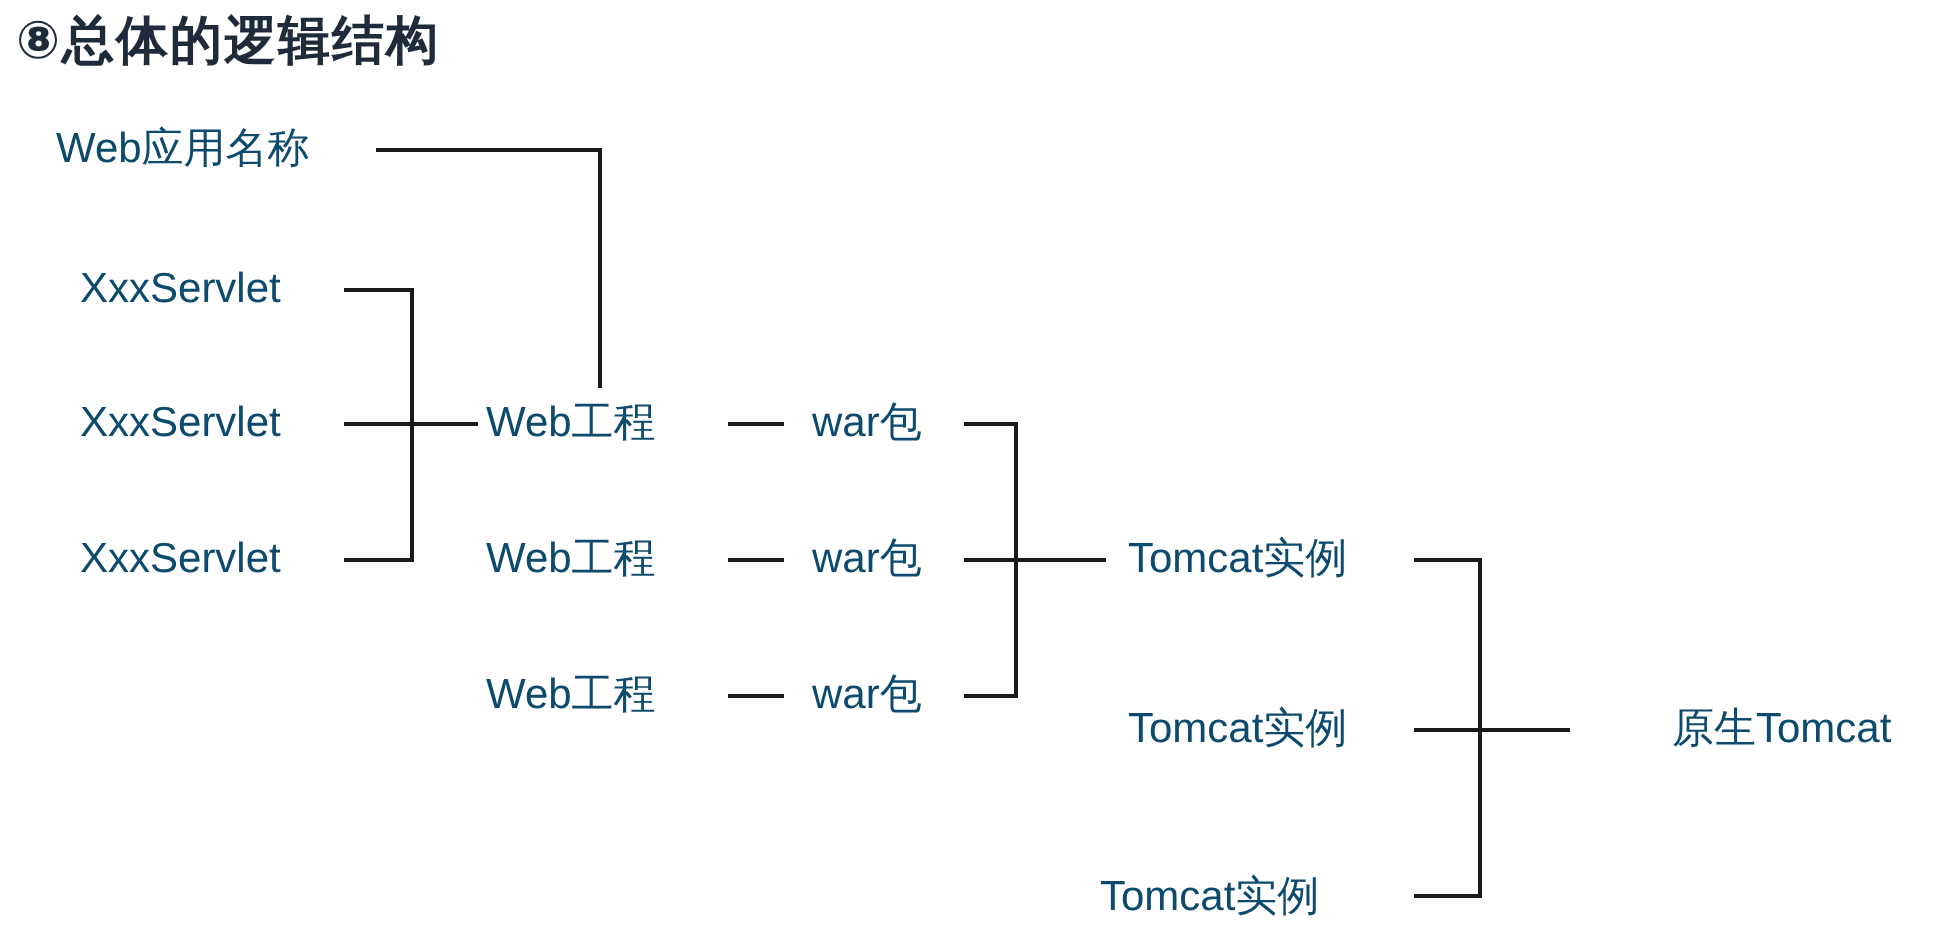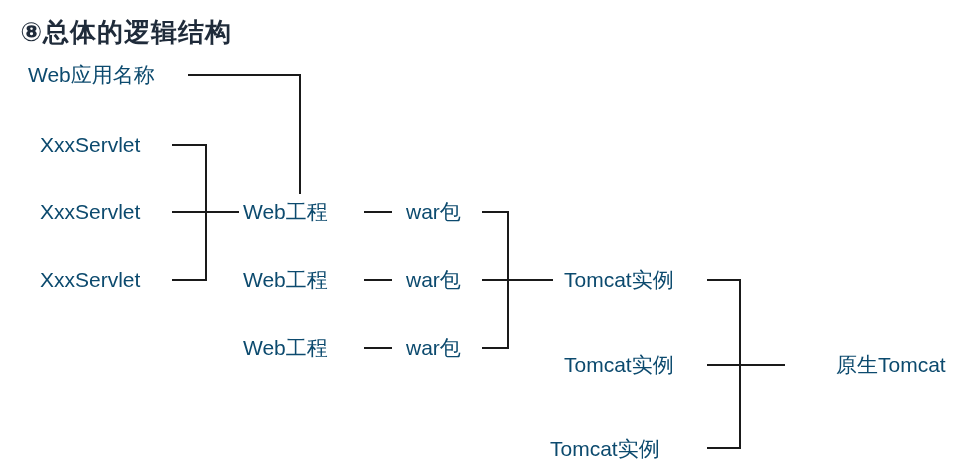--- a/index.html
+++ b/index.html
@@ -12,21 +12,21 @@
     width: 976px;
     height: 475px;
     background: #ffffff;
     overflow: hidden;
     font-family: "Liberation Sans", "DejaVu Sans", sans-serif;
   }
   .page-title {
     position: absolute;
     left: 8px;
     top: 3px;
-    margin: 12px;
+    margin: 0;
     font-size: 26px;
     font-weight: bold;
     color: #1f2b3a;
     letter-spacing: 1px;
     white-space: nowrap;
   }
   .connectors {
     position: absolute;
     left: 0;
     top: 0;

